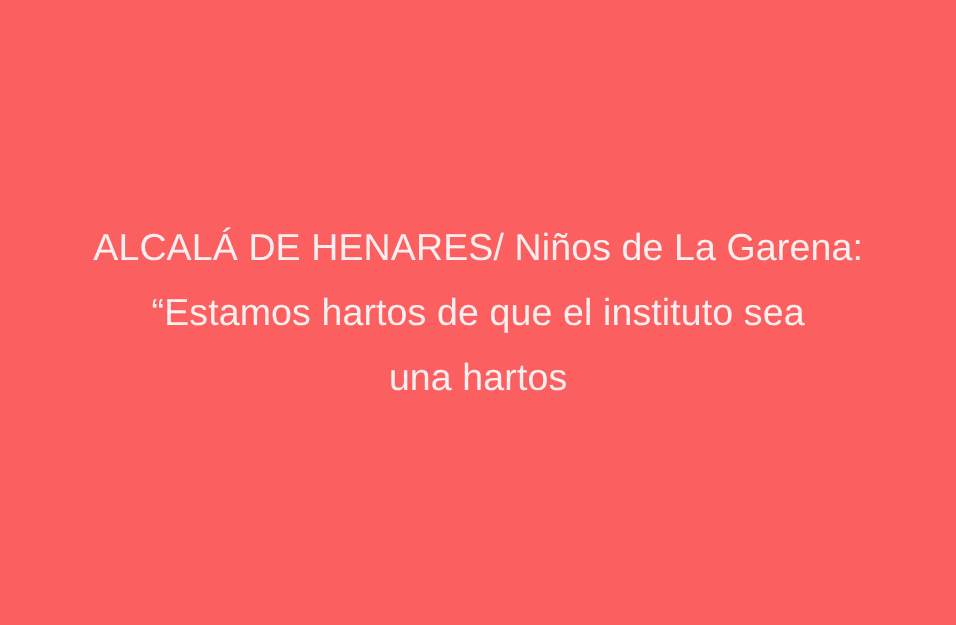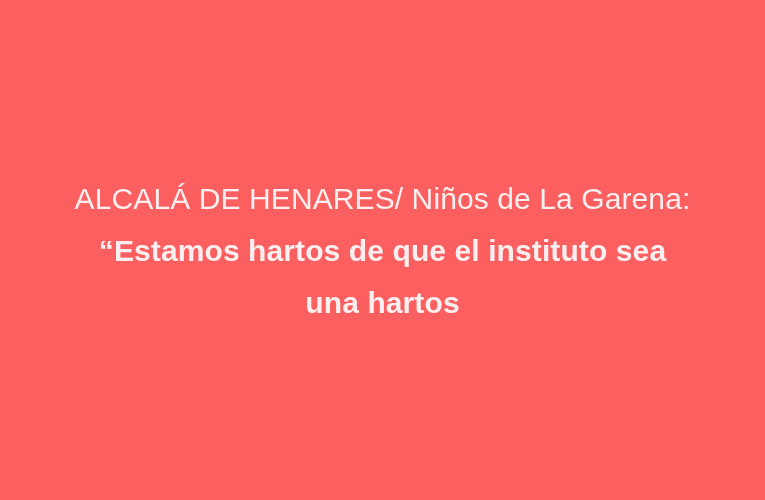--- a/index.html
+++ b/index.html
@@ -45,21 +45,21 @@
     font-size: 30px;
     font-weight: 400;
     line-height: 52px;
     letter-spacing: 0.1px;
     white-space: nowrap;
     text-align: center;
   }
 
   .headline-line.line-2,
   .headline-line.line-3 {
-    font-weight: 700;
+    font-weight: 400;
   }
 </style>
 </head>
 <body>
 
 <div class="headline-card">
 
   <div class="headline-block">
 
     <span class="headline-line line-1">ALCALÁ DE HENARES/ Niños de La Garena:</span>

